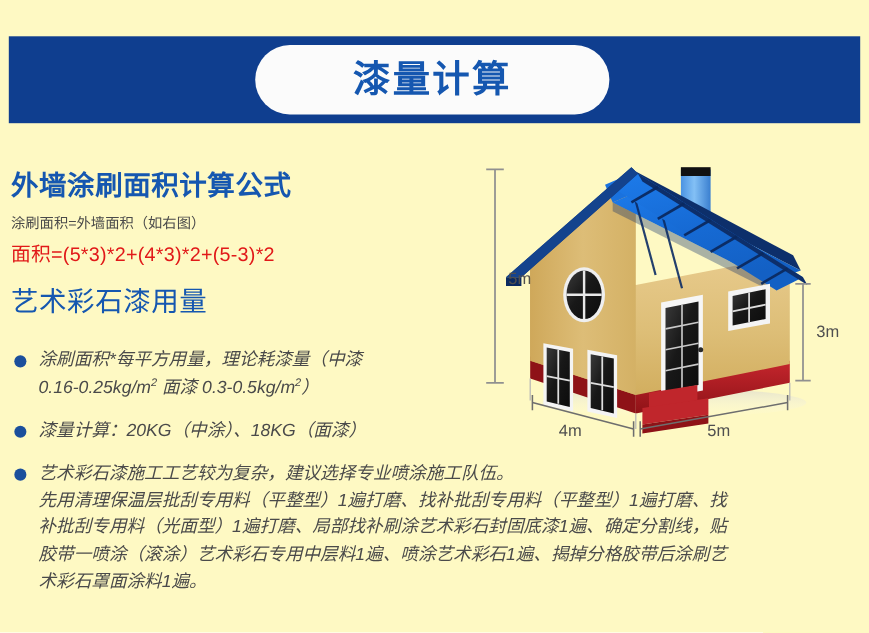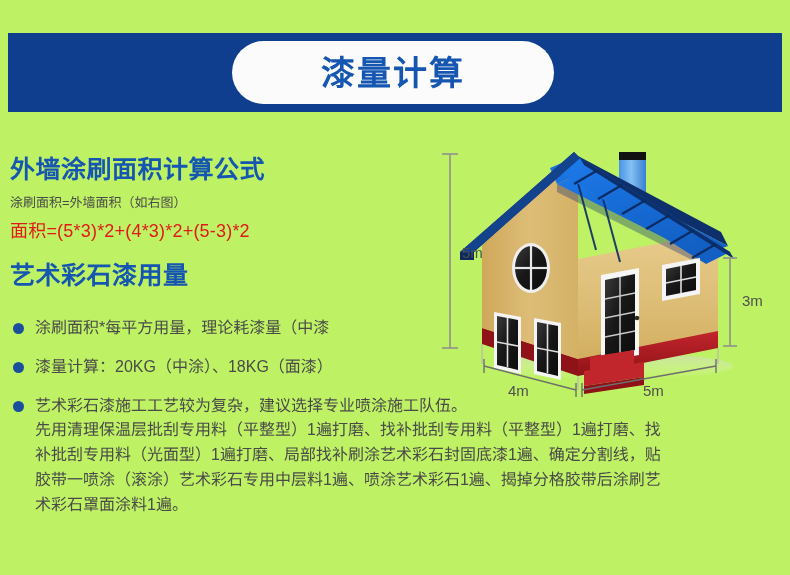--- a/index.html
+++ b/index.html
@@ -10,21 +10,21 @@
   }
   body {
     font-family: "Liberation Sans", "DejaVu Sans", sans-serif;
     -webkit-font-smoothing: antialiased;
   }
   #page {
     position: relative;
     width: 790px;
     height: 575px;
     overflow: hidden;
-    background: #bef264;
+    background: #fef9c3;
   }
 
   
   .banner {
     position: absolute;
     left: 8px;
     top: 33px;
     width: 774px;
     height: 79px;
     background: #0f3e8f;
@@ -76,33 +76,34 @@
     color: #e11919;
     margin: 0;
     line-height: 1.35;
     letter-spacing: 0.2px;
   }
   .h-blue-2 {
     position: absolute;
     left: 10px;
     top: 262px;
     font-size: 25px;
-    font-weight: bold;
+    font-weight: normal;
     color: #1557b0;
     letter-spacing: 0.5px;
     line-height: 1.1;
     margin: 0;
   }
 
   
   .bullets {
     position: absolute;
     left: 10px;
     top: 316px;
     width: 770px;
+    font-style: italic;
   }
   .bullet-row {
     position: relative;
     padding-left: 25px;
     margin-bottom: 14px;
     color: #4a4a4a;
     font-size: 16px;
     line-height: 1.55;
   }
   .bullet-dot {
@@ -151,20 +152,21 @@
     <p class="line-red">面积=(5*3)*2+(4*3)*2+(5-3)*2</p>
   </div>
 
   <h2 class="h-blue-2">艺术彩石漆用量</h2>
 
   <div class="bullets">
 
     <div class="bullet-row">
       <span class="bullet-dot"></span>
       <span class="bullet-text">涂刷面积*每平方用量，理论耗漆量（中漆</span>
+      <span class="bullet-text"><span>0.16-0.25kg/m</span><sup>2</sup><span> 面漆 0.3-0.5kg/m</span><sup>2</sup><span>）</span></span>
     </div>
 
     <div class="bullet-row">
       <span class="bullet-dot"></span>
       <span class="bullet-text">漆量计算：20KG（中涂）、18KG（面漆）</span>
     </div>
 
     <div class="bullet-row wide">
       <span class="bullet-dot"></span>
       <span class="para-line">艺术彩石漆施工工艺较为复杂，建议选择专业喷涂施工队伍。</span>

